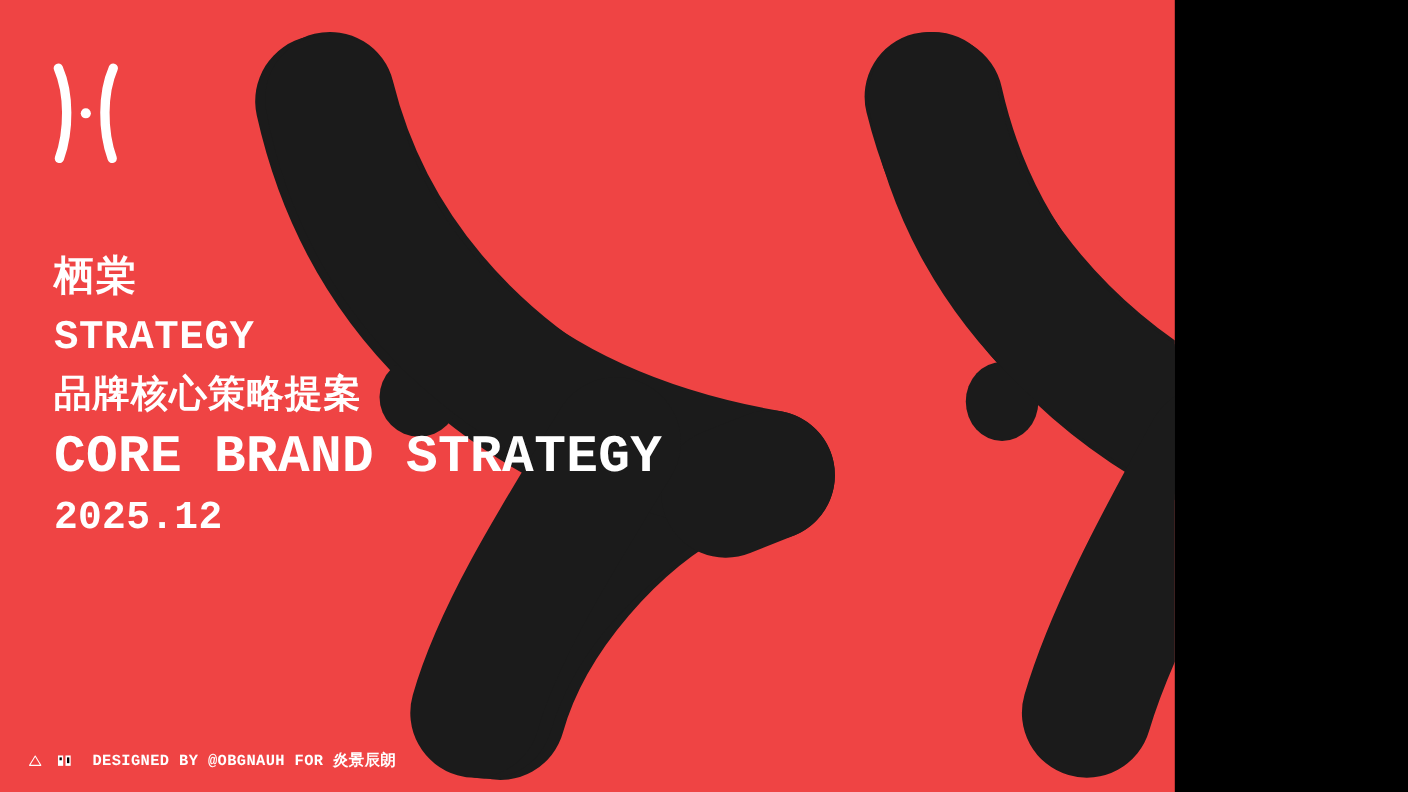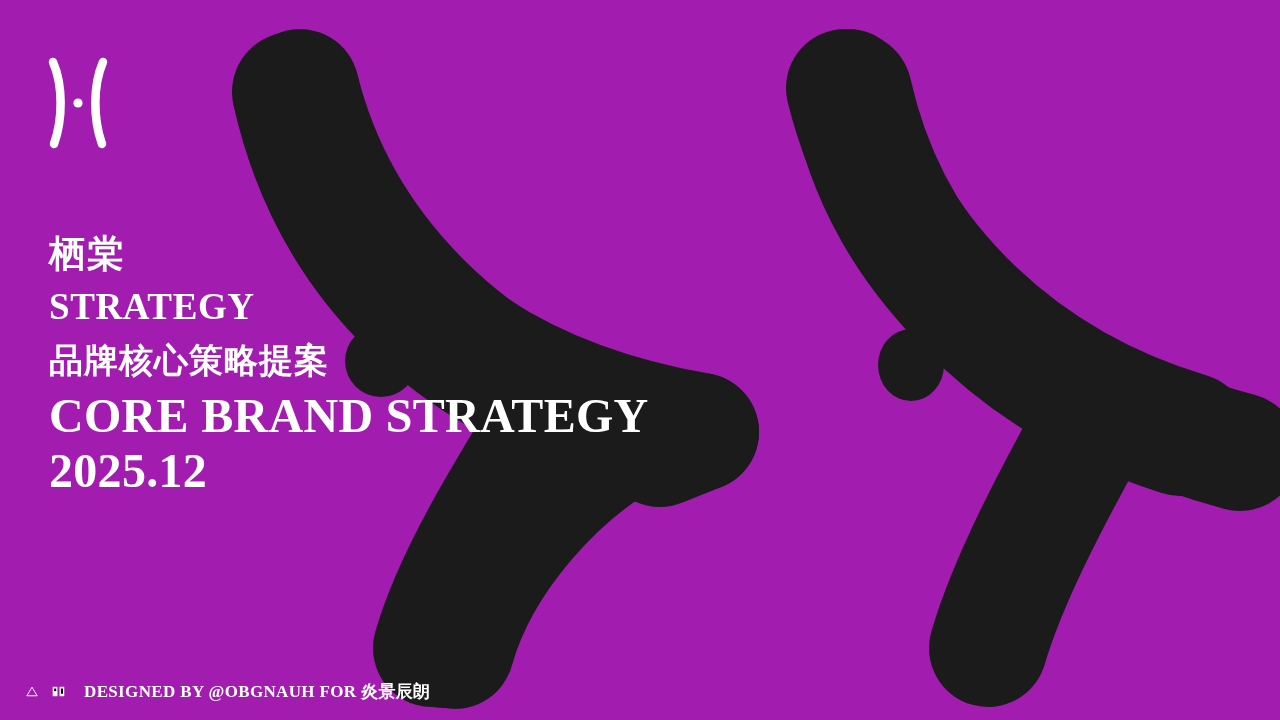--- a/index.html
+++ b/index.html
@@ -3,25 +3,25 @@
 <meta charset="utf-8">
 <title>Havenwood Core Brand Strategy</title>
 <style>
   html, body {
     margin: 0;
     padding: 0;
     background: #000000;
   }
   #slide {
     position: relative;
-    width: 1280px;
+    width: 1068px;
     height: 720px;
-    background: #a21caf;
+    background: #ef4444;
     overflow: hidden;
-    font-family: Liberation Serif, serif;
+    font-family: Liberation Mono, monospace;
     -webkit-font-smoothing: antialiased;
   }
 
   
   #bg-mark {
     position: absolute;
     left: 0;
     top: 0;
     width: 1280px;
     height: 720px;
@@ -64,21 +64,21 @@
     font-size: 34px;
     line-height: 54px;
     letter-spacing: 1px;
   }
   .t-en-sub {
     font-size: 48px;
     line-height: 56px;
     letter-spacing: 0.3px;
   }
   .t-date {
-    font-size: 48px;
+    font-size: 36px;
     line-height: 54px;
     letter-spacing: 0.3px;
   }
 
   
   #footer {
     position: absolute;
     left: 26px;
     bottom: 21px;
     display: flex;
@@ -86,21 +86,21 @@
     height: 16px;
   }
   #footer .f-icon {
     display: block;
     margin-right: 14px;
     line-height: 0;
   }
   #footer .f-icon.second { margin-right: 18px; }
   #footer-text {
     color: #ffffff;
-    font-size: 17px;
+    font-size: 14px;
     font-weight: 700;
     letter-spacing: 0.35px;
     white-space: nowrap;
   }
 </style>
 </head>
 <body>
 
 <div id="slide">
 

